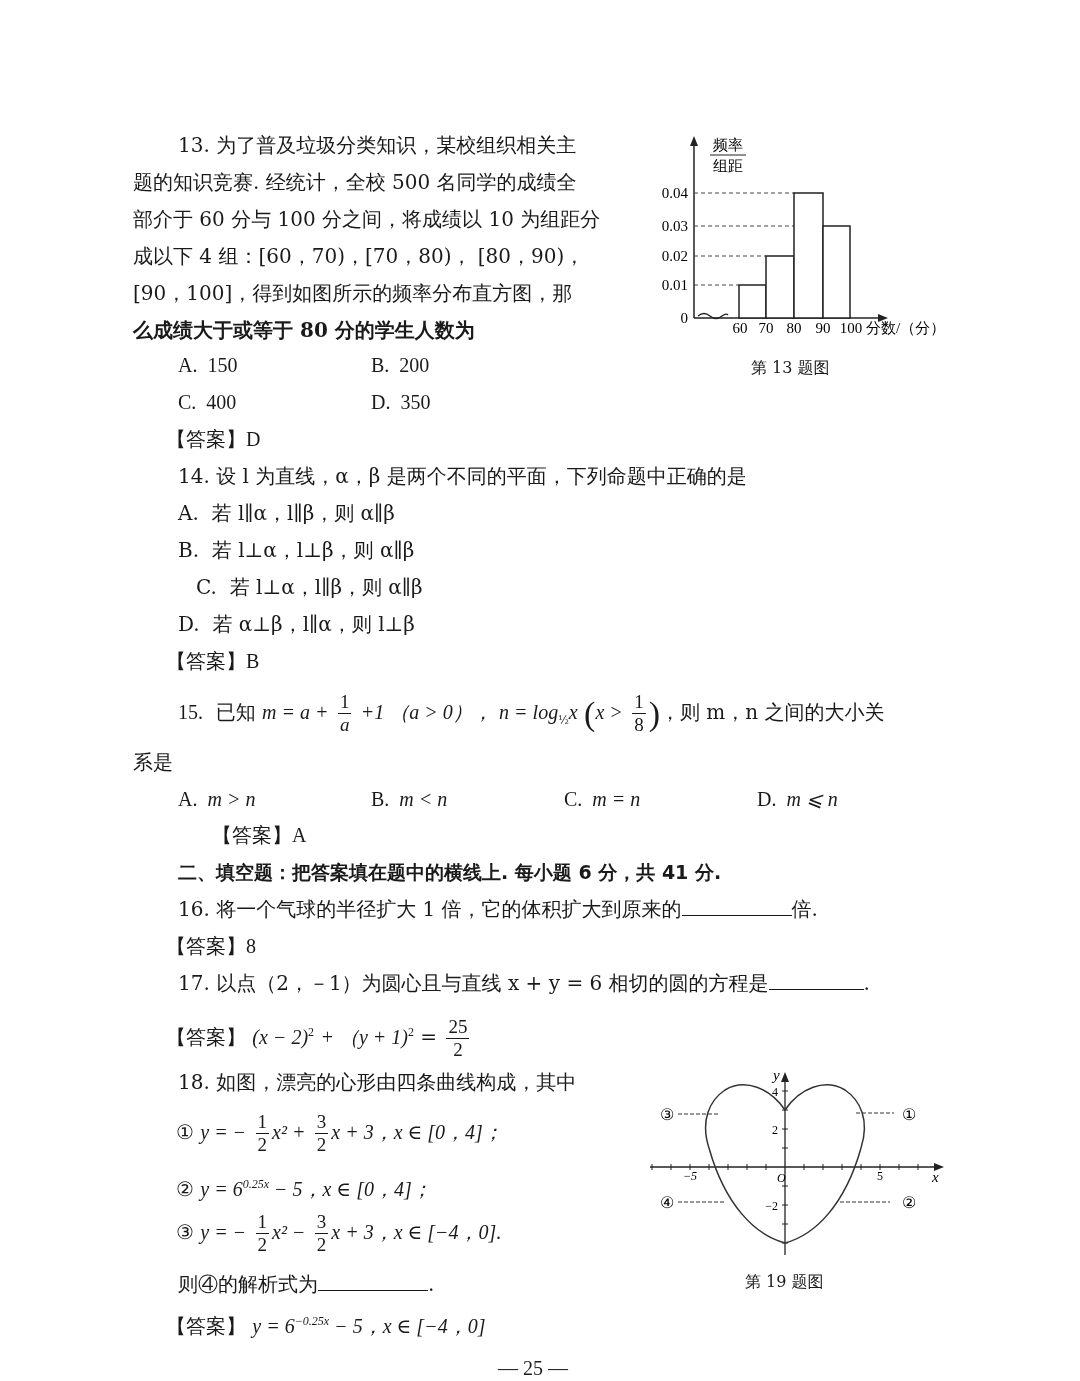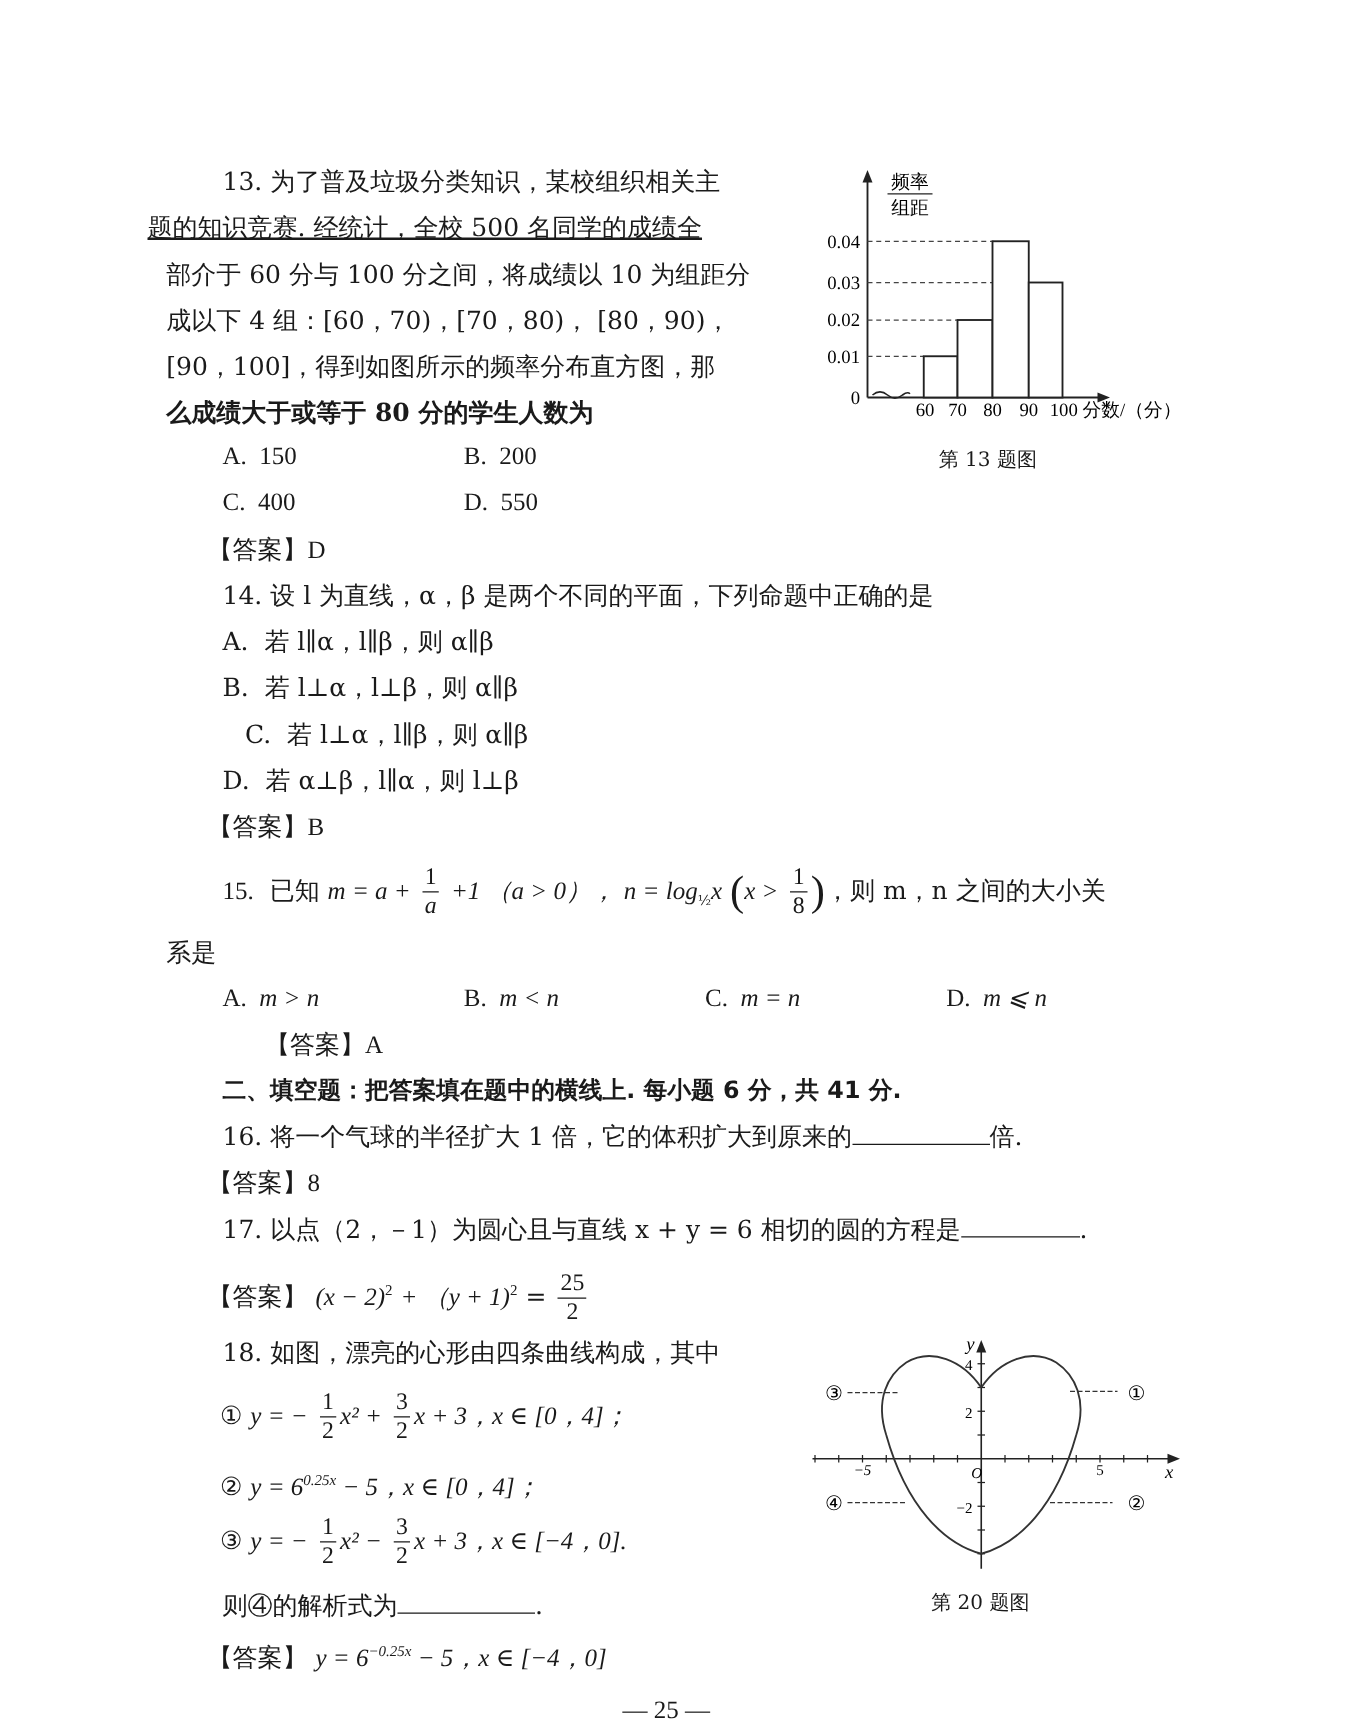--- a/index.html
+++ b/index.html
@@ -16,30 +16,30 @@
   .blank { display:inline-block; border-bottom:1px solid #1a1a1a; height:20px; vertical-align:baseline; }
   .opt { position:absolute; font-size:20px; line-height:28px; white-space:nowrap; font-family:"Liberation Serif","DejaVu Serif",serif; }
   .caption { position:absolute; font-size:16px; white-space:nowrap; }
   svg text { font-family:"Liberation Serif","DejaVu Serif",serif; }
 </style>
 </head>
 <body>
 
 <div>
   <div class="ln" style="left:178px;top:131px;">13.  为了普及垃圾分类知识，某校组织相关主</div>
-  <div class="ln" style="left:118px;top:168px;text-decoration:underline;">题的知识竞赛. 经统计，全校 500 名同学的成绩全</div>
+  <div class="ln" style="left:133px;top:168px;">题的知识竞赛. 经统计，全校 500 名同学的成绩全</div>
   <div class="ln" style="left:133px;top:205px;">部介于 60 分与 100 分之间，将成绩以 10 为组距分</div>
   <div class="ln" style="left:133px;top:242px;">成以下 4 组：[60，70)，[70，80)，  [80，90)，</div>
   <div class="ln" style="left:133px;top:279px;">[90，100]，得到如图所示的频率分布直方图，那</div>
   <div class="ln" style="left:133px;top:316px;font-weight:bold;">么成绩大于或等于 80 分的学生人数为</div>
 </div>
 <div class="opt" style="left:178px;top:351px;"><span>A.</span>&nbsp;&nbsp;<span>150</span></div>
 <div class="opt" style="left:371px;top:351px;"><span>B.</span>&nbsp;&nbsp;<span>200</span></div>
 <div class="opt" style="left:178px;top:388px;"><span>C.</span>&nbsp;&nbsp;<span>400</span></div>
-<div class="opt" style="left:371px;top:388px;"><span>D.</span>&nbsp;&nbsp;<span>550</span></div>
+<div class="opt" style="left:371px;top:388px;"><span>D.</span>&nbsp;&nbsp;<span>350</span></div>
 <div class="ln" style="left:166px;top:425px;"><span>【答案】</span><span class="num">D</span></div>
 
 <svg style="position:absolute;left:640px;top:130px;" width="320" height="260" viewBox="0 0 320 260">
 
   <line x1="54" y1="188" x2="54" y2="12" stroke="#222" stroke-width="1.5"></line>
   <polygon points="54,6 50,16 58,16" fill="#222"></polygon>
   <path d="M58,186 q6,-5 12,0 q6,5 12,0 q4,-3 6,-1" fill="none" stroke="#222" stroke-width="1.3"></path>
   <line x1="54" y1="188" x2="240" y2="188" stroke="#222" stroke-width="1.5"></line>
   <polygon points="248,188 238,184 238,192" fill="#222"></polygon>
 
@@ -187,15 +187,15 @@
     <text x="20" y="60">③</text>
     <line x1="38" y1="54" x2="78" y2="54" stroke="#333" stroke-dasharray="4,2"></line>
     <text x="262" y="60">①</text>
     <line x1="216" y1="53" x2="254" y2="53" stroke="#333" stroke-dasharray="4,2"></line>
     <text x="20" y="148">④</text>
     <line x1="38" y1="142" x2="86" y2="142" stroke="#333" stroke-dasharray="4,2"></line>
     <text x="262" y="148">②</text>
     <line x1="200" y1="142" x2="250" y2="142" stroke="#333" stroke-dasharray="4,2"></line>
   </g>
 </svg>
-<div class="caption" style="left:745px;top:1272px;">第 20 题图</div>
+<div class="caption" style="left:745px;top:1272px;">第 19 题图</div>
 
 <div class="ln num" style="left:498px;top:1354px;">— 25 —</div>
 
 </body></html>

